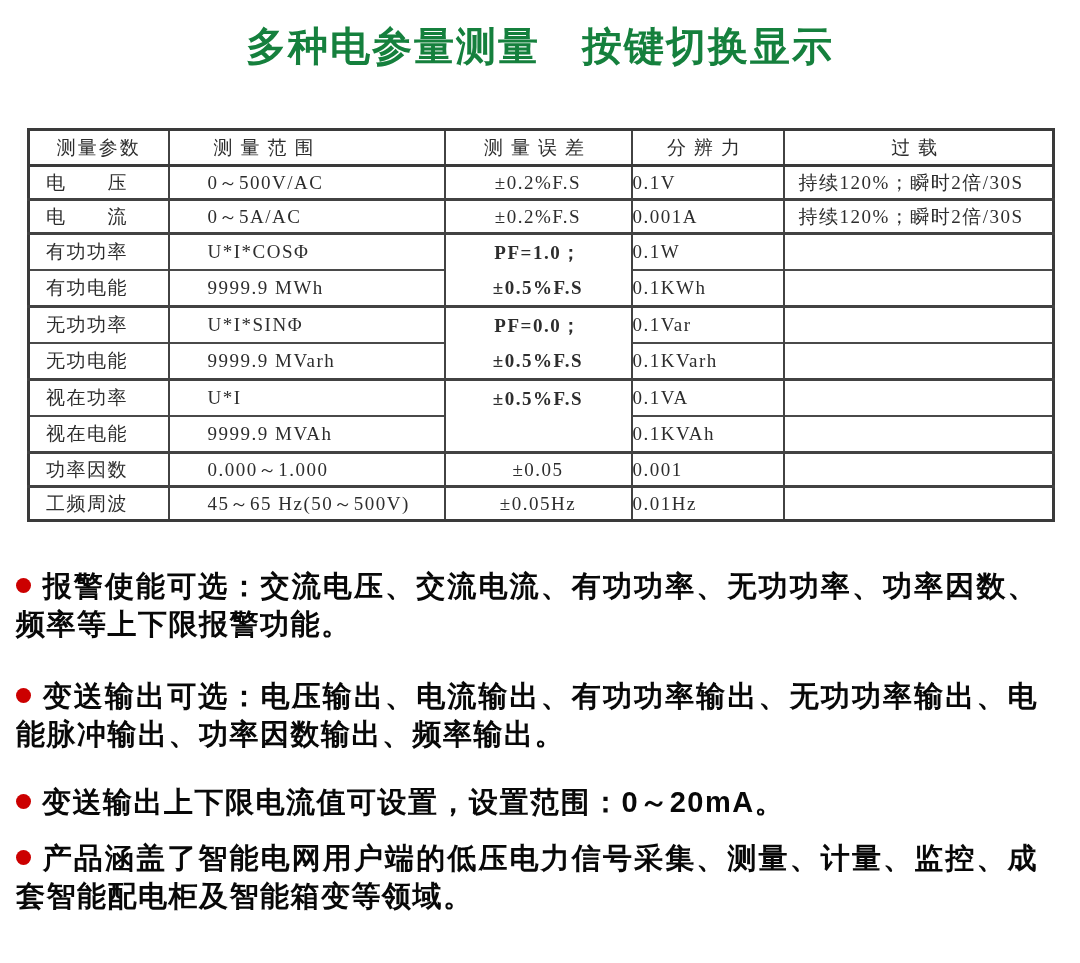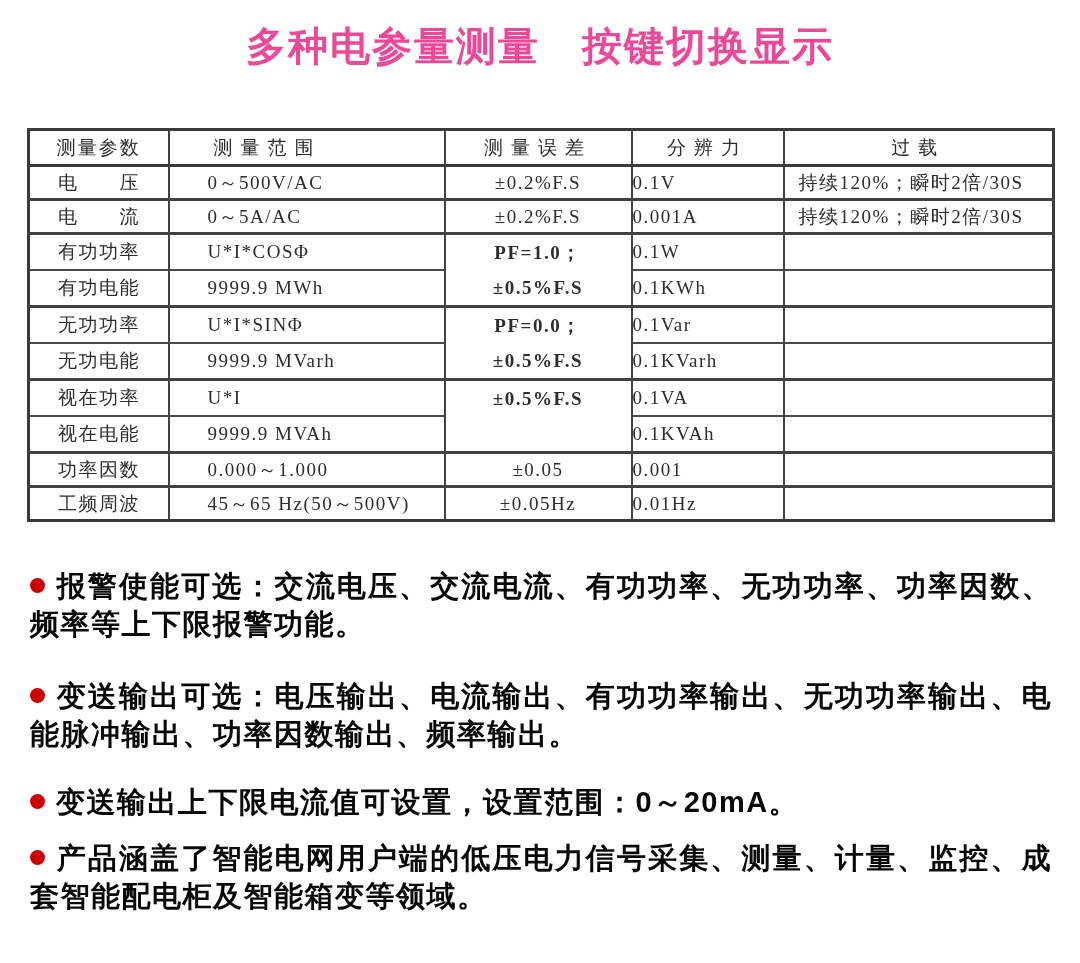--- a/index.html
+++ b/index.html
@@ -5,21 +5,21 @@
   * { margin: 0; padding: 0; box-sizing: content-box; }
   html,body { width: 1080px; height: 963px; background: #ffffff; overflow: hidden; }
   body { position: relative; font-family: "Liberation Serif", "DejaVu Serif", serif; color: #2d2d2d; }
 
   
   .title {
     position: absolute; top: 22px; left: 0; width: 1080px;
     text-align: center;
     font-family: "Liberation Sans", "DejaVu Sans", sans-serif;
     font-weight: bold; font-size: 40px; line-height: 48px;
-    letter-spacing: 2px; color: #ec4899; white-space: nowrap;
+    letter-spacing: 2px; color: #15803d; white-space: nowrap;
   }
 
   
   table.spec {
     position: absolute; top: 128px; left: 27px;
     border-collapse: collapse; table-layout: fixed;
     border: 3px solid #3a3a3a;
     font-size: 19px; color: #2d2d2d;
   }
   .spec th, .spec td {
@@ -27,31 +27,31 @@
     font-weight: normal; overflow: hidden; white-space: nowrap;
     letter-spacing: 1.5px;
   }
   .spec thead tr { height: 36px; margin-left: 36px; }
   .spec tbody tr { height: 34px; }
   .spec th { border-bottom: 3px solid #3a3a3a; text-align: center; letter-spacing: 8px; }
   .spec th.h1 { letter-spacing: 2px; }
   .spec th.h2 { text-align: left; padding-left: 44px; }
   .spec tbody td { border-top: 3px solid #424242; }
   .spec tbody tr.sub td { border-top: 2px solid #4a4a4a; }
-  .c1 { padding-left: 28px; letter-spacing: 2px; }
+  .c1 { padding-left: 16px; letter-spacing: 2px; }
   .c2 { padding-left: 38px; letter-spacing: 2px; }
   .c3 { text-align: center; }
   .c4 { }
   .c5 { padding-left: 14px; letter-spacing: 1px; }
   td.merged { vertical-align: top; font-weight: bold; }
   td.merged .mc { height: 35px; line-height: 35px; text-align: center; }
 
   
   .bullets {
-    position: absolute; top: 567px; left: 30px; width: 1022px;
+    position: absolute; top: 567px; left: 16px; width: 1022px;
     font-family: "Liberation Sans", "DejaVu Sans", sans-serif;
     font-weight: bold; font-size: 29px; line-height: 38px;
     letter-spacing: 1.5px; color: #080808;
     text-align: justify;
   }
   .bullets p { margin: 0; }
   .bullets p.b2 { margin-top: 34px; }
   .bullets p.b3 { margin-top: 30px; }
   .bullets p.b4 { margin-top: 18px; }
   .dot {

